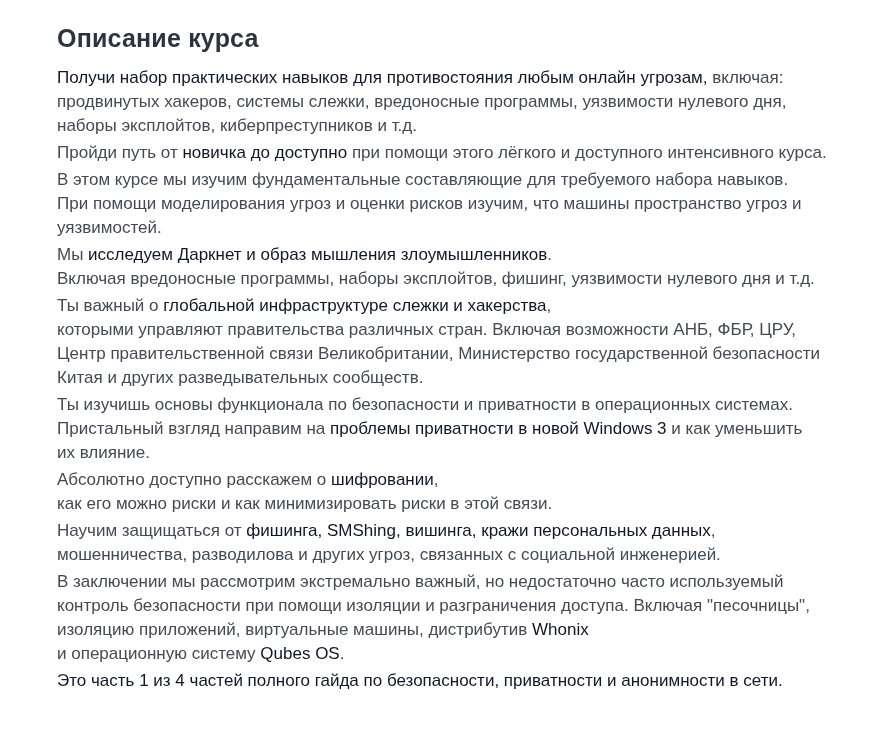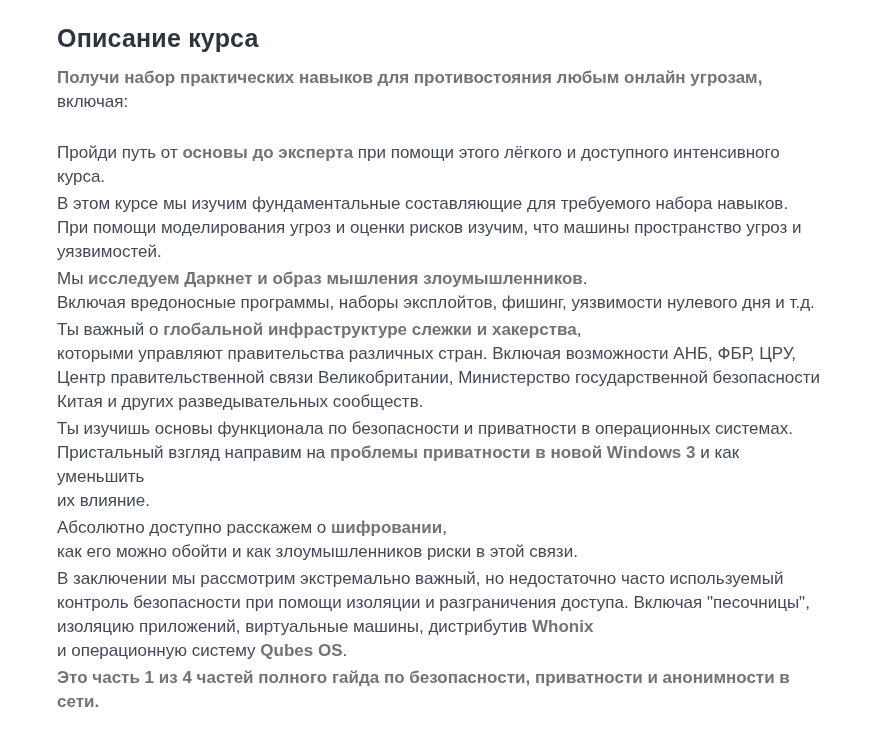--- a/index.html
+++ b/index.html
@@ -27,33 +27,34 @@
     letter-spacing: 0.2px;
   }
   .description p {
     margin: 0 0 3px 0;
     font-size: 17px;
     line-height: 24px;
     font-weight: 400;
     color: #434a55;
   }
   .description p .b {
-    font-weight: 700;
-    color: #737373;
+    font-weight: 400;
+    color: #0f172a;
   }
 </style>
 </head>
 <body>
 
 <div class="content">
   <h1 class="page-title">Описание курса</h1>
   <div class="description">
-      <p><span class="b">Получи набор практических навыков для противостояния любым онлайн угрозам,</span><span> включая:</span><br><br></p>
-      <p><span>Пройди путь от </span><span class="b">основы до эксперта</span><span> при помощи этого лёгкого и доступного интенсивного курса.</span></p>
+      <p><span class="b">Получи набор практических навыков для противостояния любым онлайн угрозам,</span><span> включая:</span><br><span>продвинутых хакеров, системы слежки, вредоносные программы, уязвимости нулевого дня,</span><br><span>наборы эксплойтов, киберпреступников и т.д.</span></p>
+      <p><span>Пройди путь от </span><span class="b">новичка до доступно</span><span> при помощи этого лёгкого и доступного интенсивного курса.</span></p>
       <p><span>В этом курсе мы изучим фундаментальные составляющие для требуемого набора навыков.</span><br><span>При помощи моделирования угроз и оценки рисков изучим, что машины пространство угроз и</span><br><span>уязвимостей.</span></p>
       <p><span>Мы </span><span class="b">исследуем Даркнет и образ мышления злоумышленников</span><span>.</span><br><span>Включая вредоносные программы, наборы эксплойтов, фишинг, уязвимости нулевого дня и т.д.</span></p>
       <p><span>Ты важный о </span><span class="b">глобальной инфраструктуре слежки и хакерства</span><span>,</span><br><span>которыми управляют правительства различных стран. Включая возможности АНБ, ФБР, ЦРУ,</span><br><span>Центр правительственной связи Великобритании, Министерство государственной безопасности</span><br><span>Китая и других разведывательных сообществ.</span></p>
       <p><span>Ты изучишь основы функционала по безопасности и приватности в операционных системах.</span><br><span>Пристальный взгляд направим на </span><span class="b">проблемы приватности в новой Windows 3</span><span> и как уменьшить</span><br><span>их влияние.</span></p>
-      <p><span>Абсолютно доступно расскажем о </span><span class="b">шифровании</span><span>,</span><br><span>как его можно обойти и как злоумышленников риски в этой связи.</span></p>
+      <p><span>Абсолютно доступно расскажем о </span><span class="b">шифровании</span><span>,</span><br><span>как его можно риски и как минимизировать риски в этой связи.</span></p>
+      <p><span>Научим защищаться от </span><span class="b">фишинга, SMShing, вишинга, кражи персональных данных</span><span>,</span><br><span>мошенничества, разводилова и других угроз, связанных с социальной инженерией.</span></p>
       <p><span>В заключении мы рассмотрим экстремально важный, но недостаточно часто используемый</span><br><span>контроль безопасности при помощи изоляции и разграничения доступа. Включая "песочницы",</span><br><span>изоляцию приложений, виртуальные машины, дистрибутив </span><span class="b">Whonix</span><br><span>и операционную систему </span><span class="b">Qubes OS</span><span>.</span></p>
       <p><span class="b">Это часть 1 из 4 частей полного гайда по безопасности, приватности и анонимности в сети.</span></p>
     </div>
 </div>
 
 </body></html>

